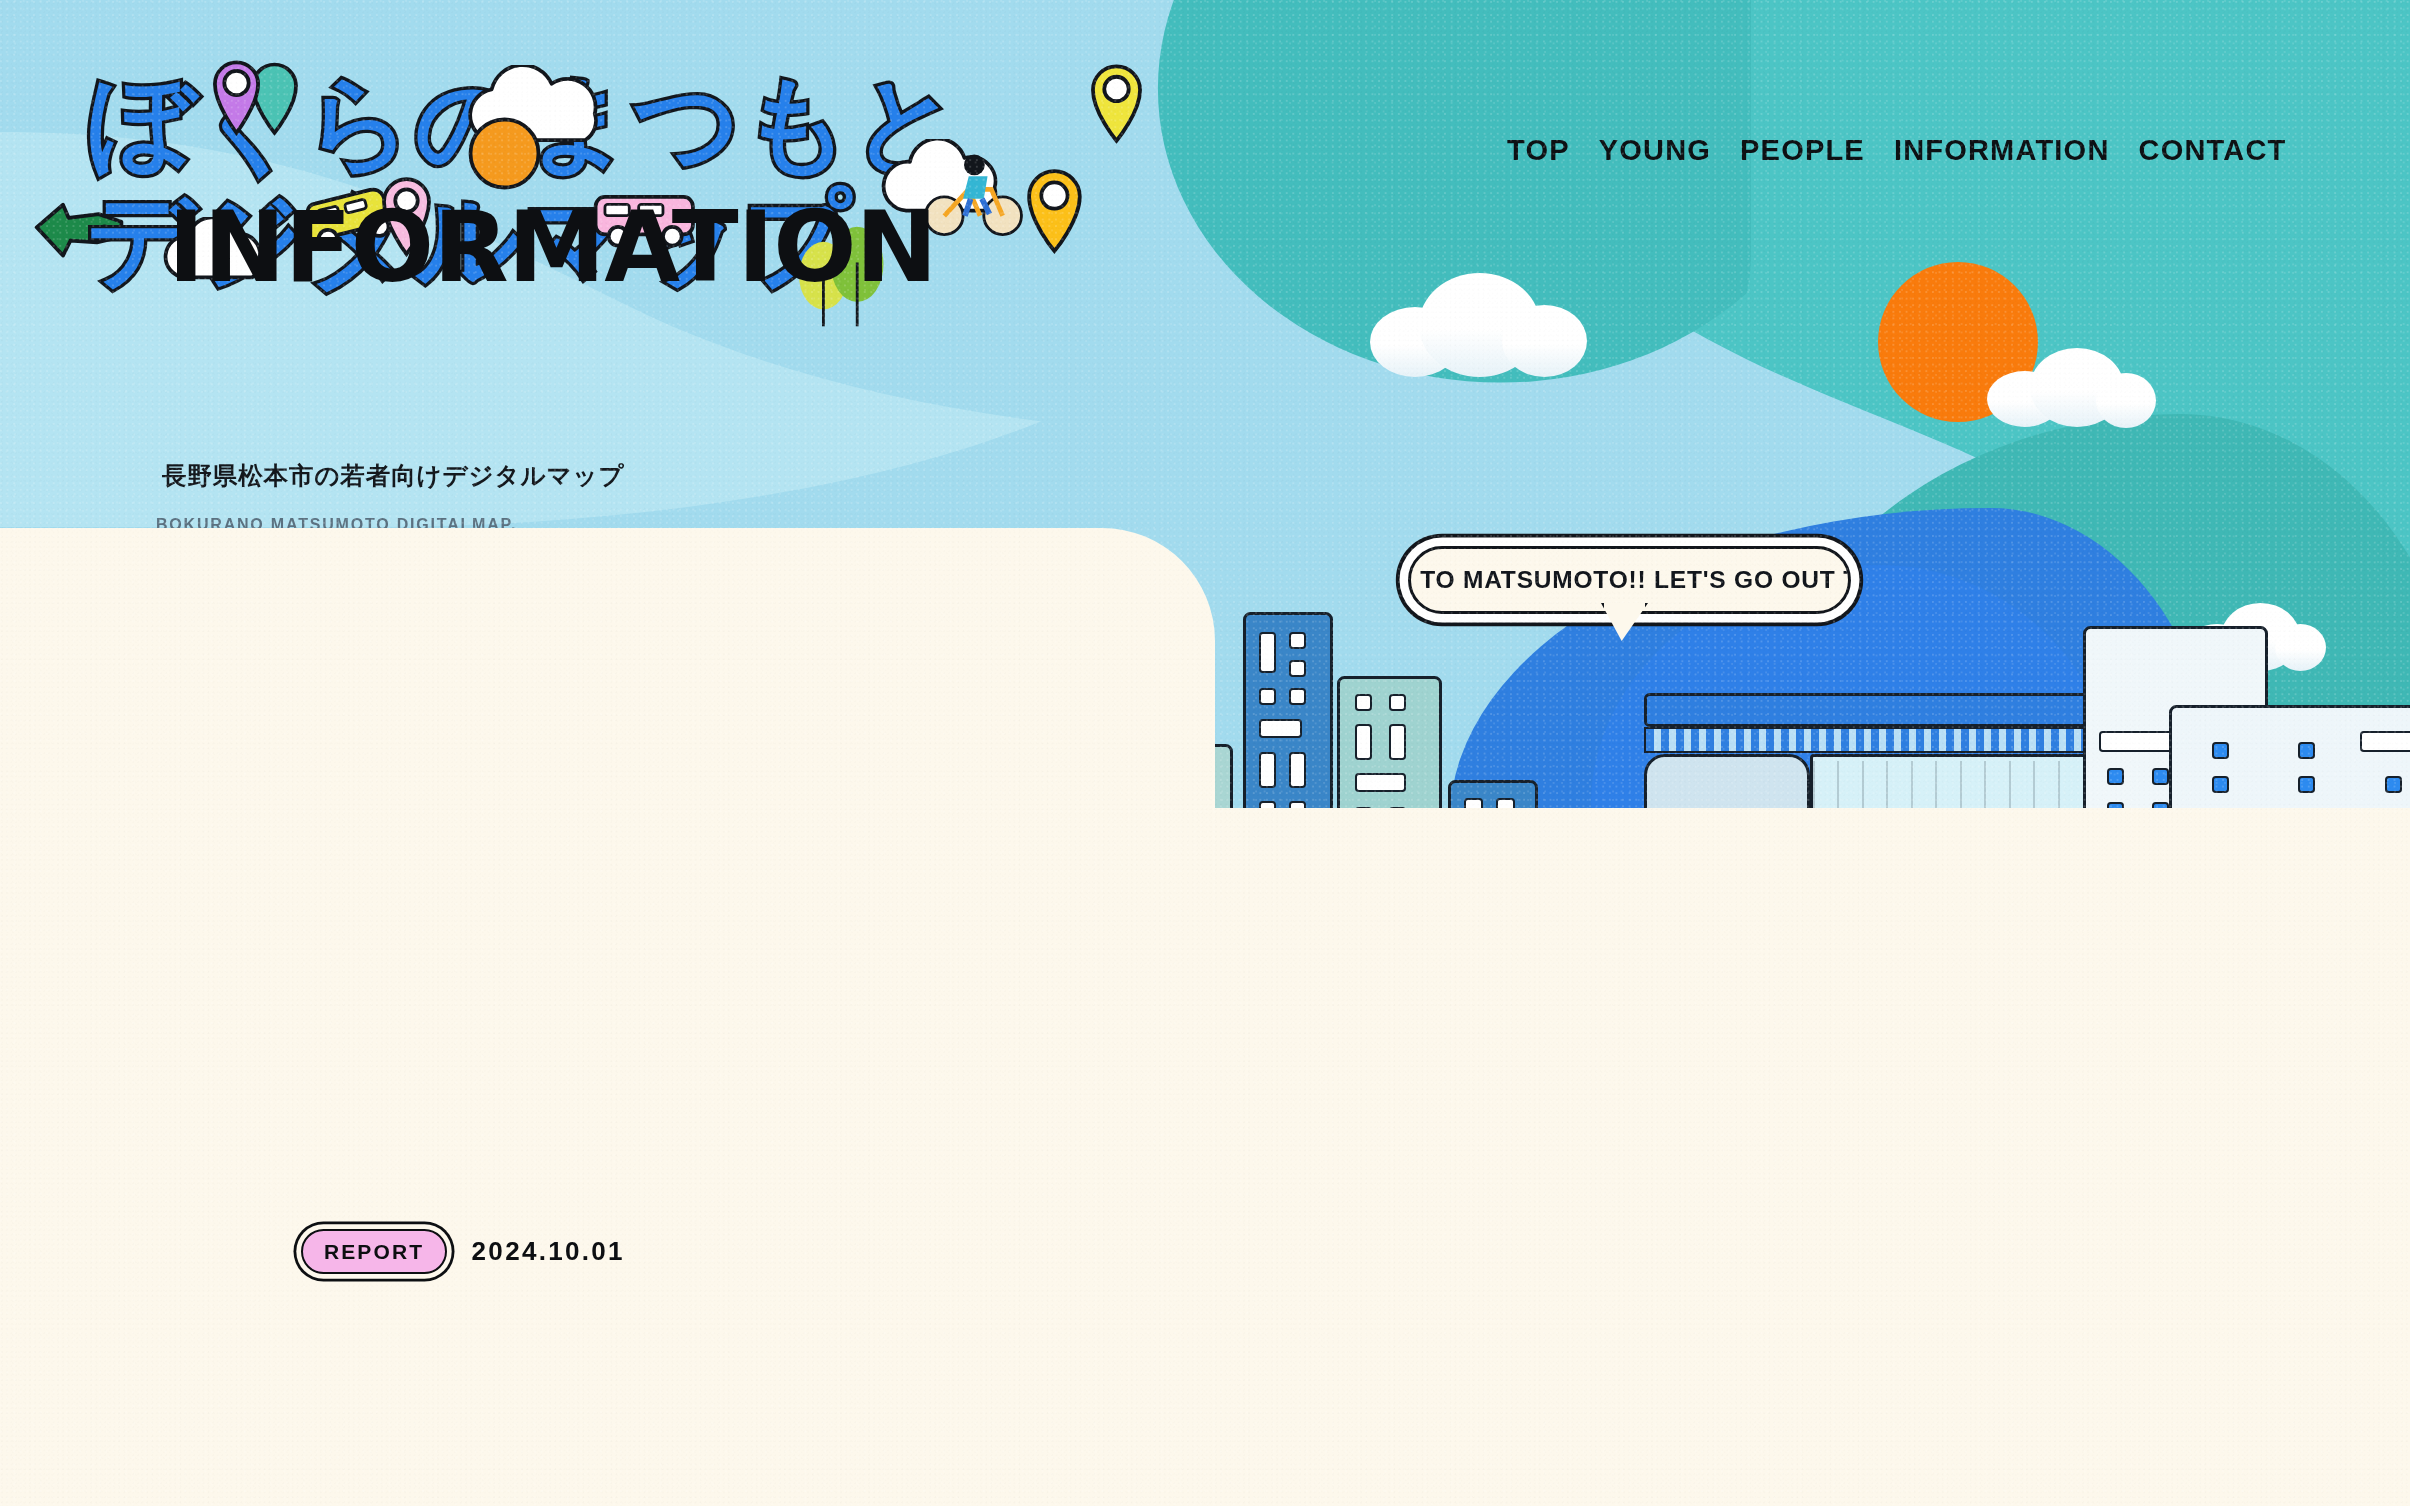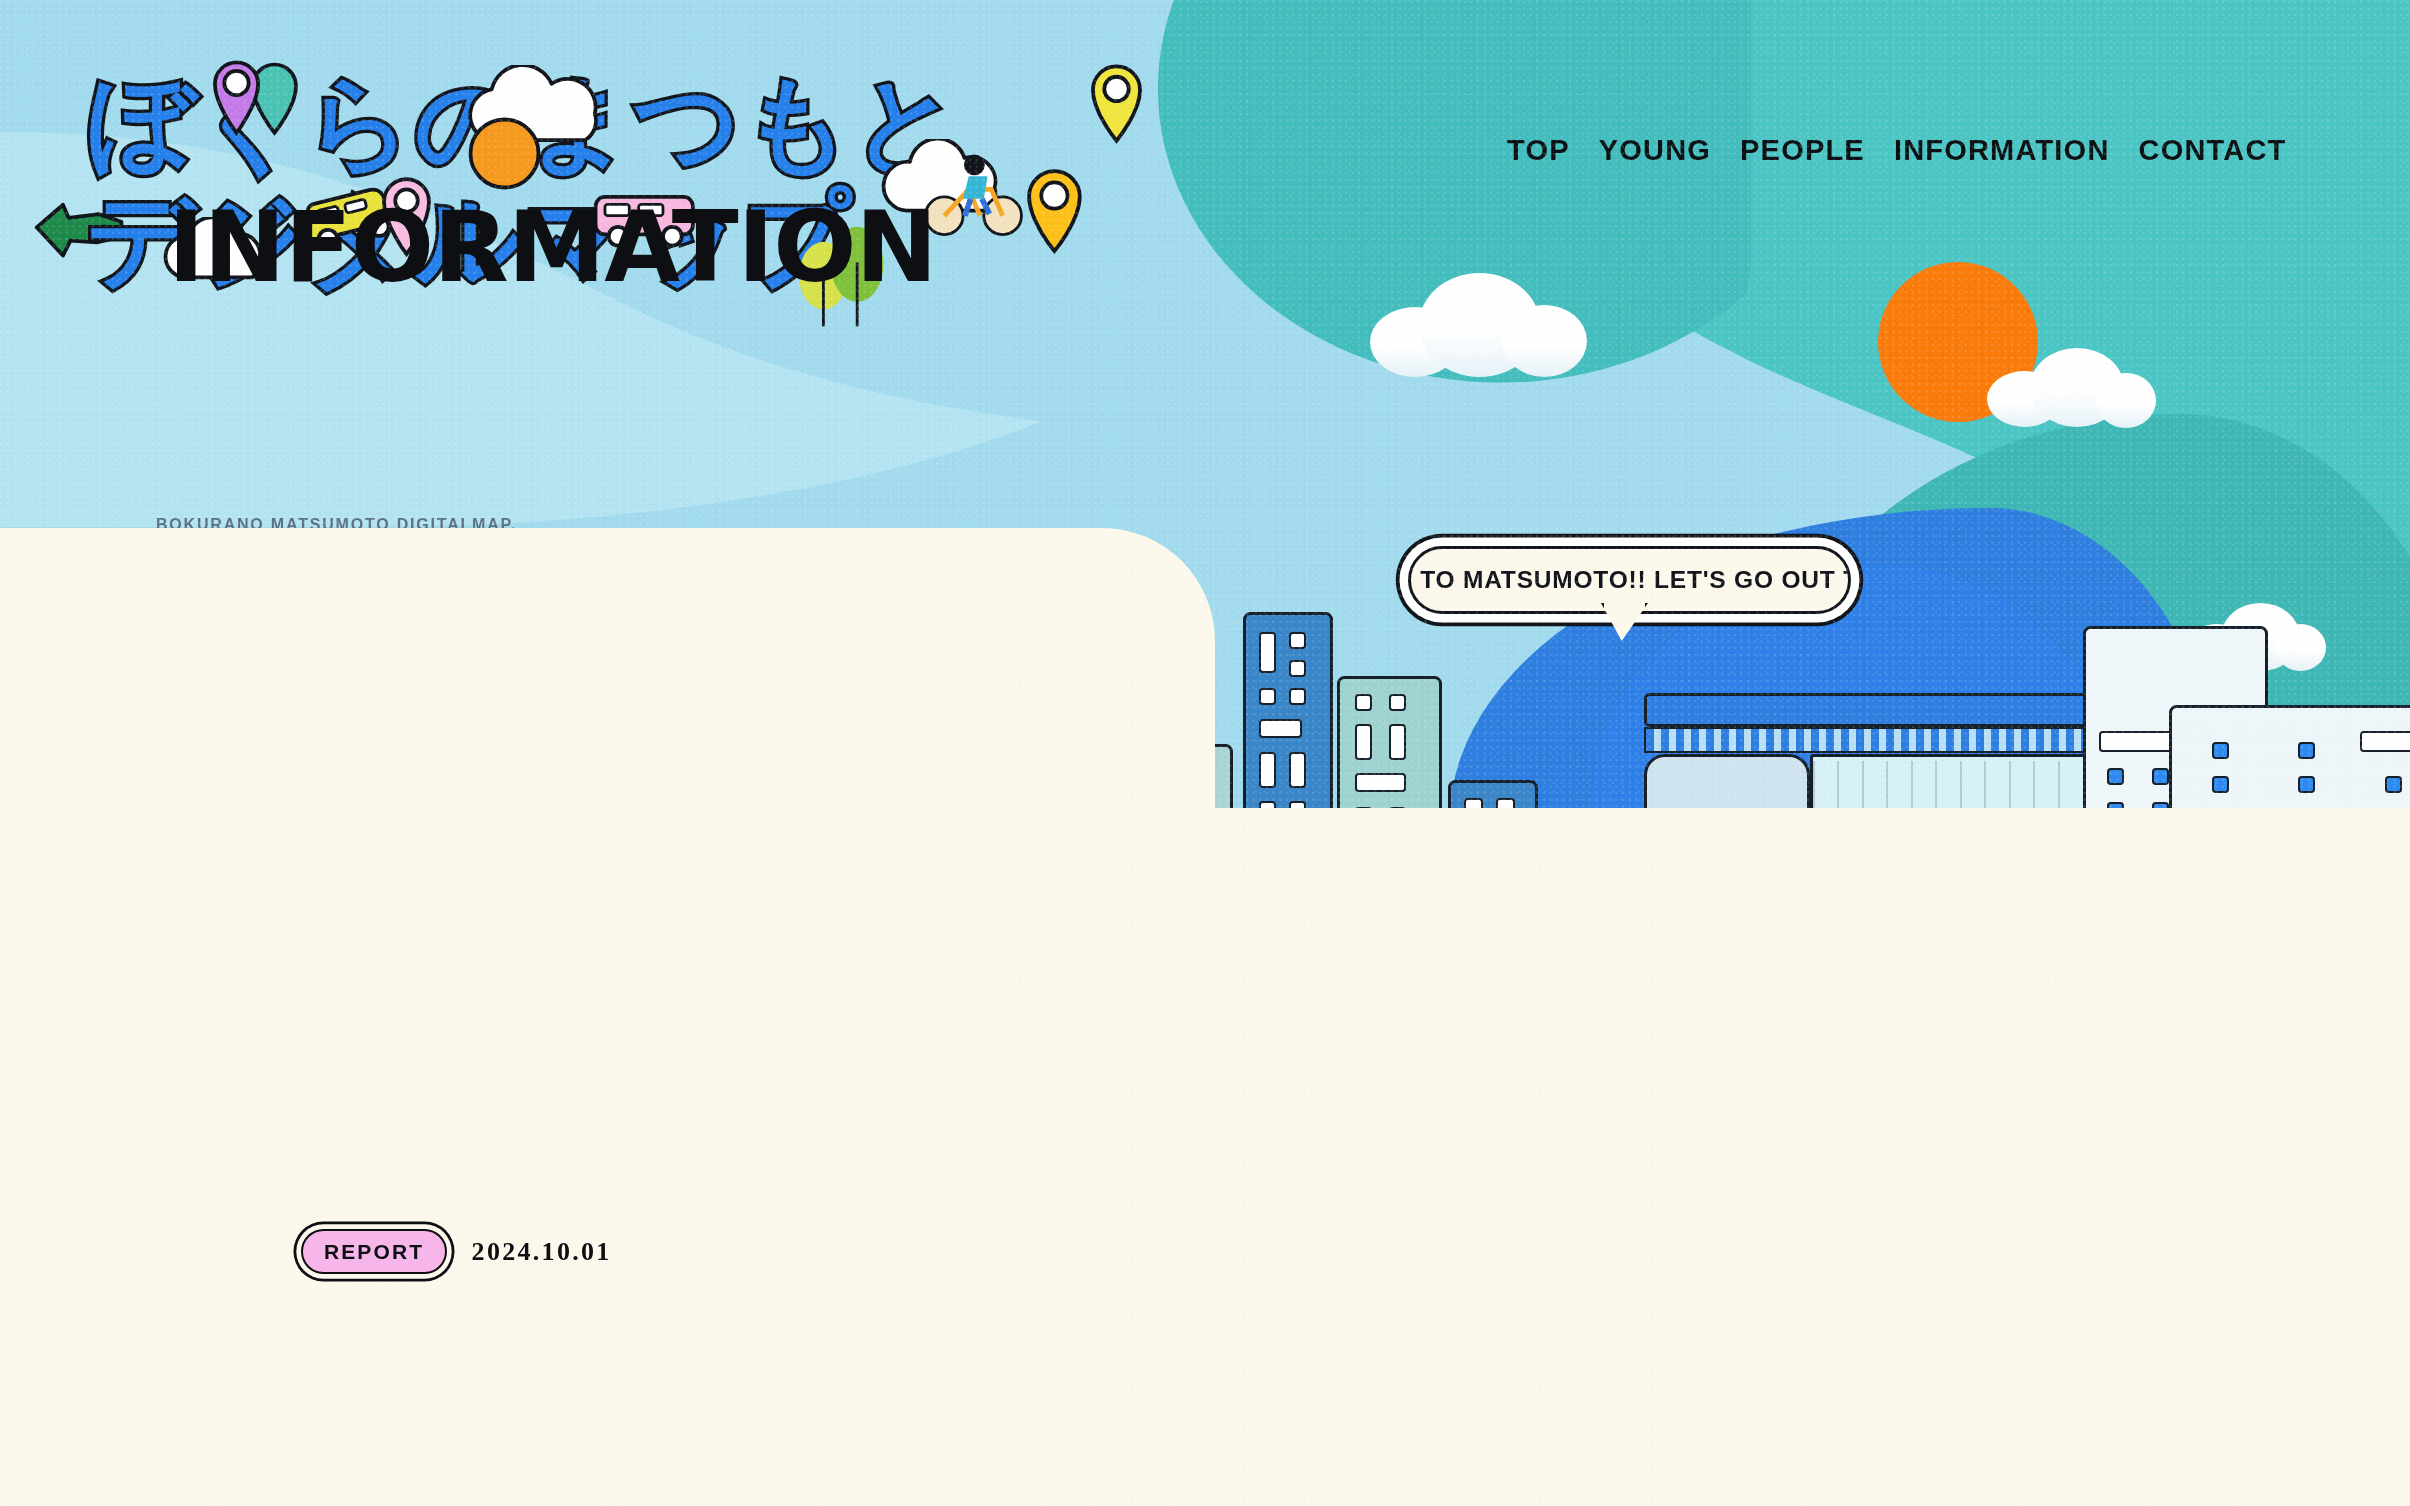--- a/index.html
+++ b/index.html
@@ -168,21 +168,21 @@
   #news-item { position:absolute; left:301px; top:1229px; }
   .news-meta { display:flex; align-items:center; gap:24.5px; }
   .badge {
     display:inline-flex; align-items:center; justify-content:center;
     min-width:139px; height:45px; padding:0 21px;
     background:#f6b6e9; color:#0d0f12;
     font-size:21px; font-weight:800; letter-spacing:2.1px;
     border:2.8px solid #0d0f12; border-radius:28px;
     box-shadow:0 0 0 4.7px #fdf8ec, 0 0 0 7.5px #0d0f12;
   }
-  .news-date { font-size:26px; font-weight:800; color:#0d0f12; letter-spacing:2.3px;font-family:Liberation Serif, serif; }
+  .news-date { font-size:26px; font-weight:800; color:#0d0f12; letter-spacing:2.3px; }
   .news-title {
     margin-top:41px; font-size:52px; font-weight:900; color:#0d0f12;
     letter-spacing:0.9px; white-space:nowrap;
   }
 </style>
 </head>
 <body>
 
 <section id="hero">
 
@@ -283,20 +283,21 @@
         <path d="M56 34 L50 58 L72 58 L76 34 Z" fill="#34b6d4"></path>
         <path d="M58 58 L52 76 M70 58 L78 74" stroke="#2d6fd4" stroke-width="6" fill="none"></path>
       </svg>
       <svg width="87" height="107" viewBox="0 0 92 114" style="position:absolute;left:923px;top:-28px;">
         <path d="M74 40 C74 66 47 98 47 98 C47 98 20 66 20 40 A27 27 0 1 1 74 40 Z" fill="#fcc019" stroke="#12161c" stroke-width="4"></path>
         <circle cx="47" cy="39" r="14" fill="#ffffff" stroke="#12161c" stroke-width="4"></circle>
       </svg>
     </div>
   </div>
 
+  <div class="tagline-jp">長野県松本市の若者向けデジタルマップ</div>
   <div class="tagline-en">
     <div>BOKURANO MATSUMOTO DIGITALMAP.</div>
     <div>DIGITAL MAP FOR YOUNG PEOPLE</div>
     <div>IN MATSUMOTO NAGANO.</div>
   </div>
 
   <nav id="nav">
     <a>TOP</a>
     <a>YOUNG</a>
     <a>PEOPLE</a>

